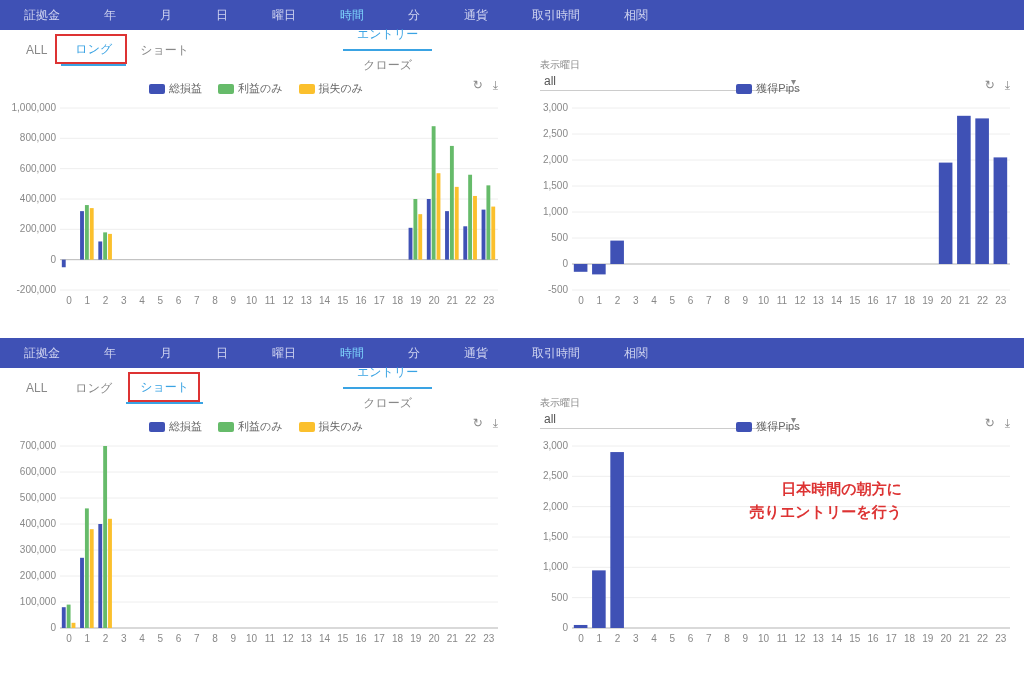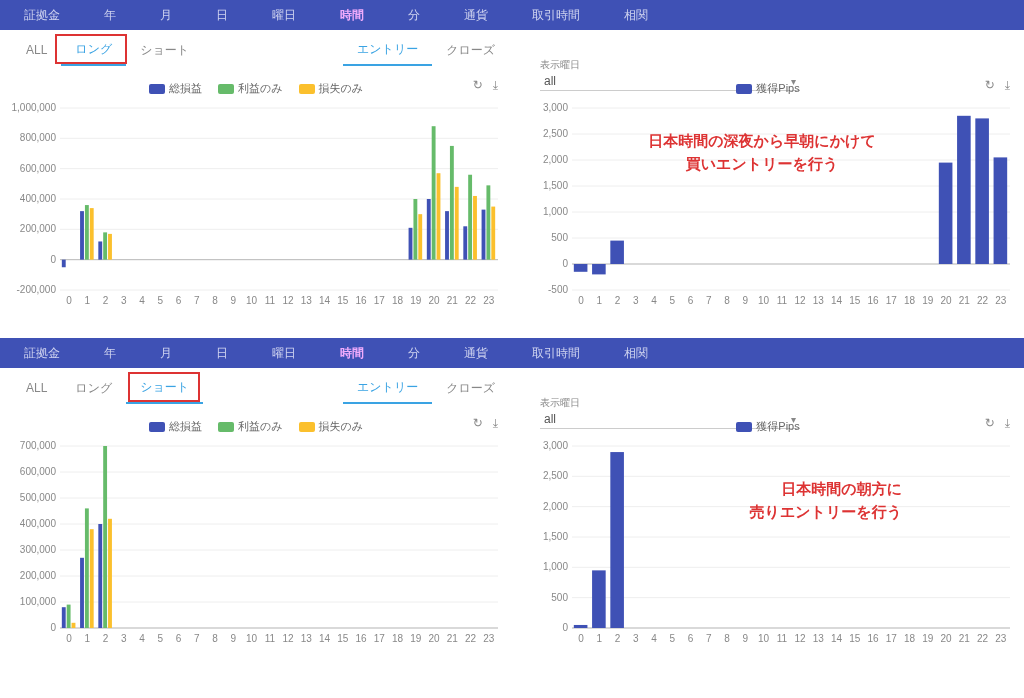--- a/index.html
+++ b/index.html
@@ -1,26 +1,26 @@
 <!DOCTYPE html>
 <html><head>
 <meta charset="utf-8">
 <style>
   * { box-sizing: border-box; }
   html, body { margin:0; padding:0; font-family: "Hiragino Kaku Gothic Pro","Meiryo",sans-serif; font-size:12px; color:#555; background:#fff; }
   .page { width:1024px; }
   .panel { width:1024px; }
   .navbar { display:flex; align-items:center; background:#3F51B5; color:#fff; height:30px; padding:0 10px; gap:16px; }
   .navbar .navitem { padding:4px 14px; color:#d0d4f0; cursor:pointer; font-size:12px; }
-  .navbar .navitem.active { color:#f0abfc; font-weight:bold; }
+  .navbar .navitem.active { color:#7dd3fc; font-weight:normal; }
   .subbar { display:flex; align-items:center; height:40px; padding:0 12px; position:relative; }
   .subtabs, .subtabs2 { display:flex; gap:0; align-items:center; }
   .subtab { padding:6px 14px; color:#888; cursor:pointer; font-size:12px; }
   .subtab.active { color:#3aa3e3; border-bottom:2px solid #3aa3e3; }
-  .subtabs2 { margin-left:140px; }
+  .subtabs2 { margin-left:140px;flex-direction:column; }
   .redbox { position:absolute; border:2px solid #d33; pointer-events:none; }
   .dayfilter { position:absolute; left:540px; top:0; width:260px; }
   .dayfilter .label { font-size:10px; color:#888;margin-top:28px; }
   .dayfilter .sel { display:flex; align-items:center; justify-content:space-between; border-bottom:1px solid #ccc; padding:2px 4px; cursor:pointer; }
   .dayfilter .caret { color:#888; font-size:10px; }
   .chart-row { display:flex; height:260px; }
   .chart-cell { width:512px; padding:6px 6px 6px 6px; position:relative; }
   .legend { display:flex; justify-content:center; align-items:center; gap:16px; font-size:11px; color:#666; height:24px; }
   .lg-sw { display:inline-block; width:16px; height:10px; border-radius:2px; vertical-align:middle; margin-right:4px; }
   .tools { position:absolute; right:14px; top:8px; display:flex; gap:10px; color:#888; }
@@ -198,21 +198,20 @@
             <text x="336.875" y="204" text-anchor="middle" class="ylabel">15</text>
             <text x="355.125" y="204" text-anchor="middle" class="ylabel">16</text>
             <text x="373.375" y="204" text-anchor="middle" class="ylabel">17</text>
             <text x="391.625" y="204" text-anchor="middle" class="ylabel">18</text>
             <text x="409.875" y="204" text-anchor="middle" class="ylabel">19</text>
             <text x="428.125" y="204" text-anchor="middle" class="ylabel">20</text>
             <text x="446.375" y="204" text-anchor="middle" class="ylabel">21</text>
             <text x="464.625" y="204" text-anchor="middle" class="ylabel">22</text>
             <text x="482.875" y="204" text-anchor="middle" class="ylabel">23</text>
           </svg>
-        <div class="annot" style="left:110px; top:60px; width:280px;">日本時間の深夜から早朝にかけて<br>買いエントリーを行う</div>
       </div>
     </div>
   </div>
 
   <div class="sep"></div>
 
   <div class="panel">
     <div class="navbar">
         <div class="navitem">証拠金</div>
         <div class="navitem">年</div>

